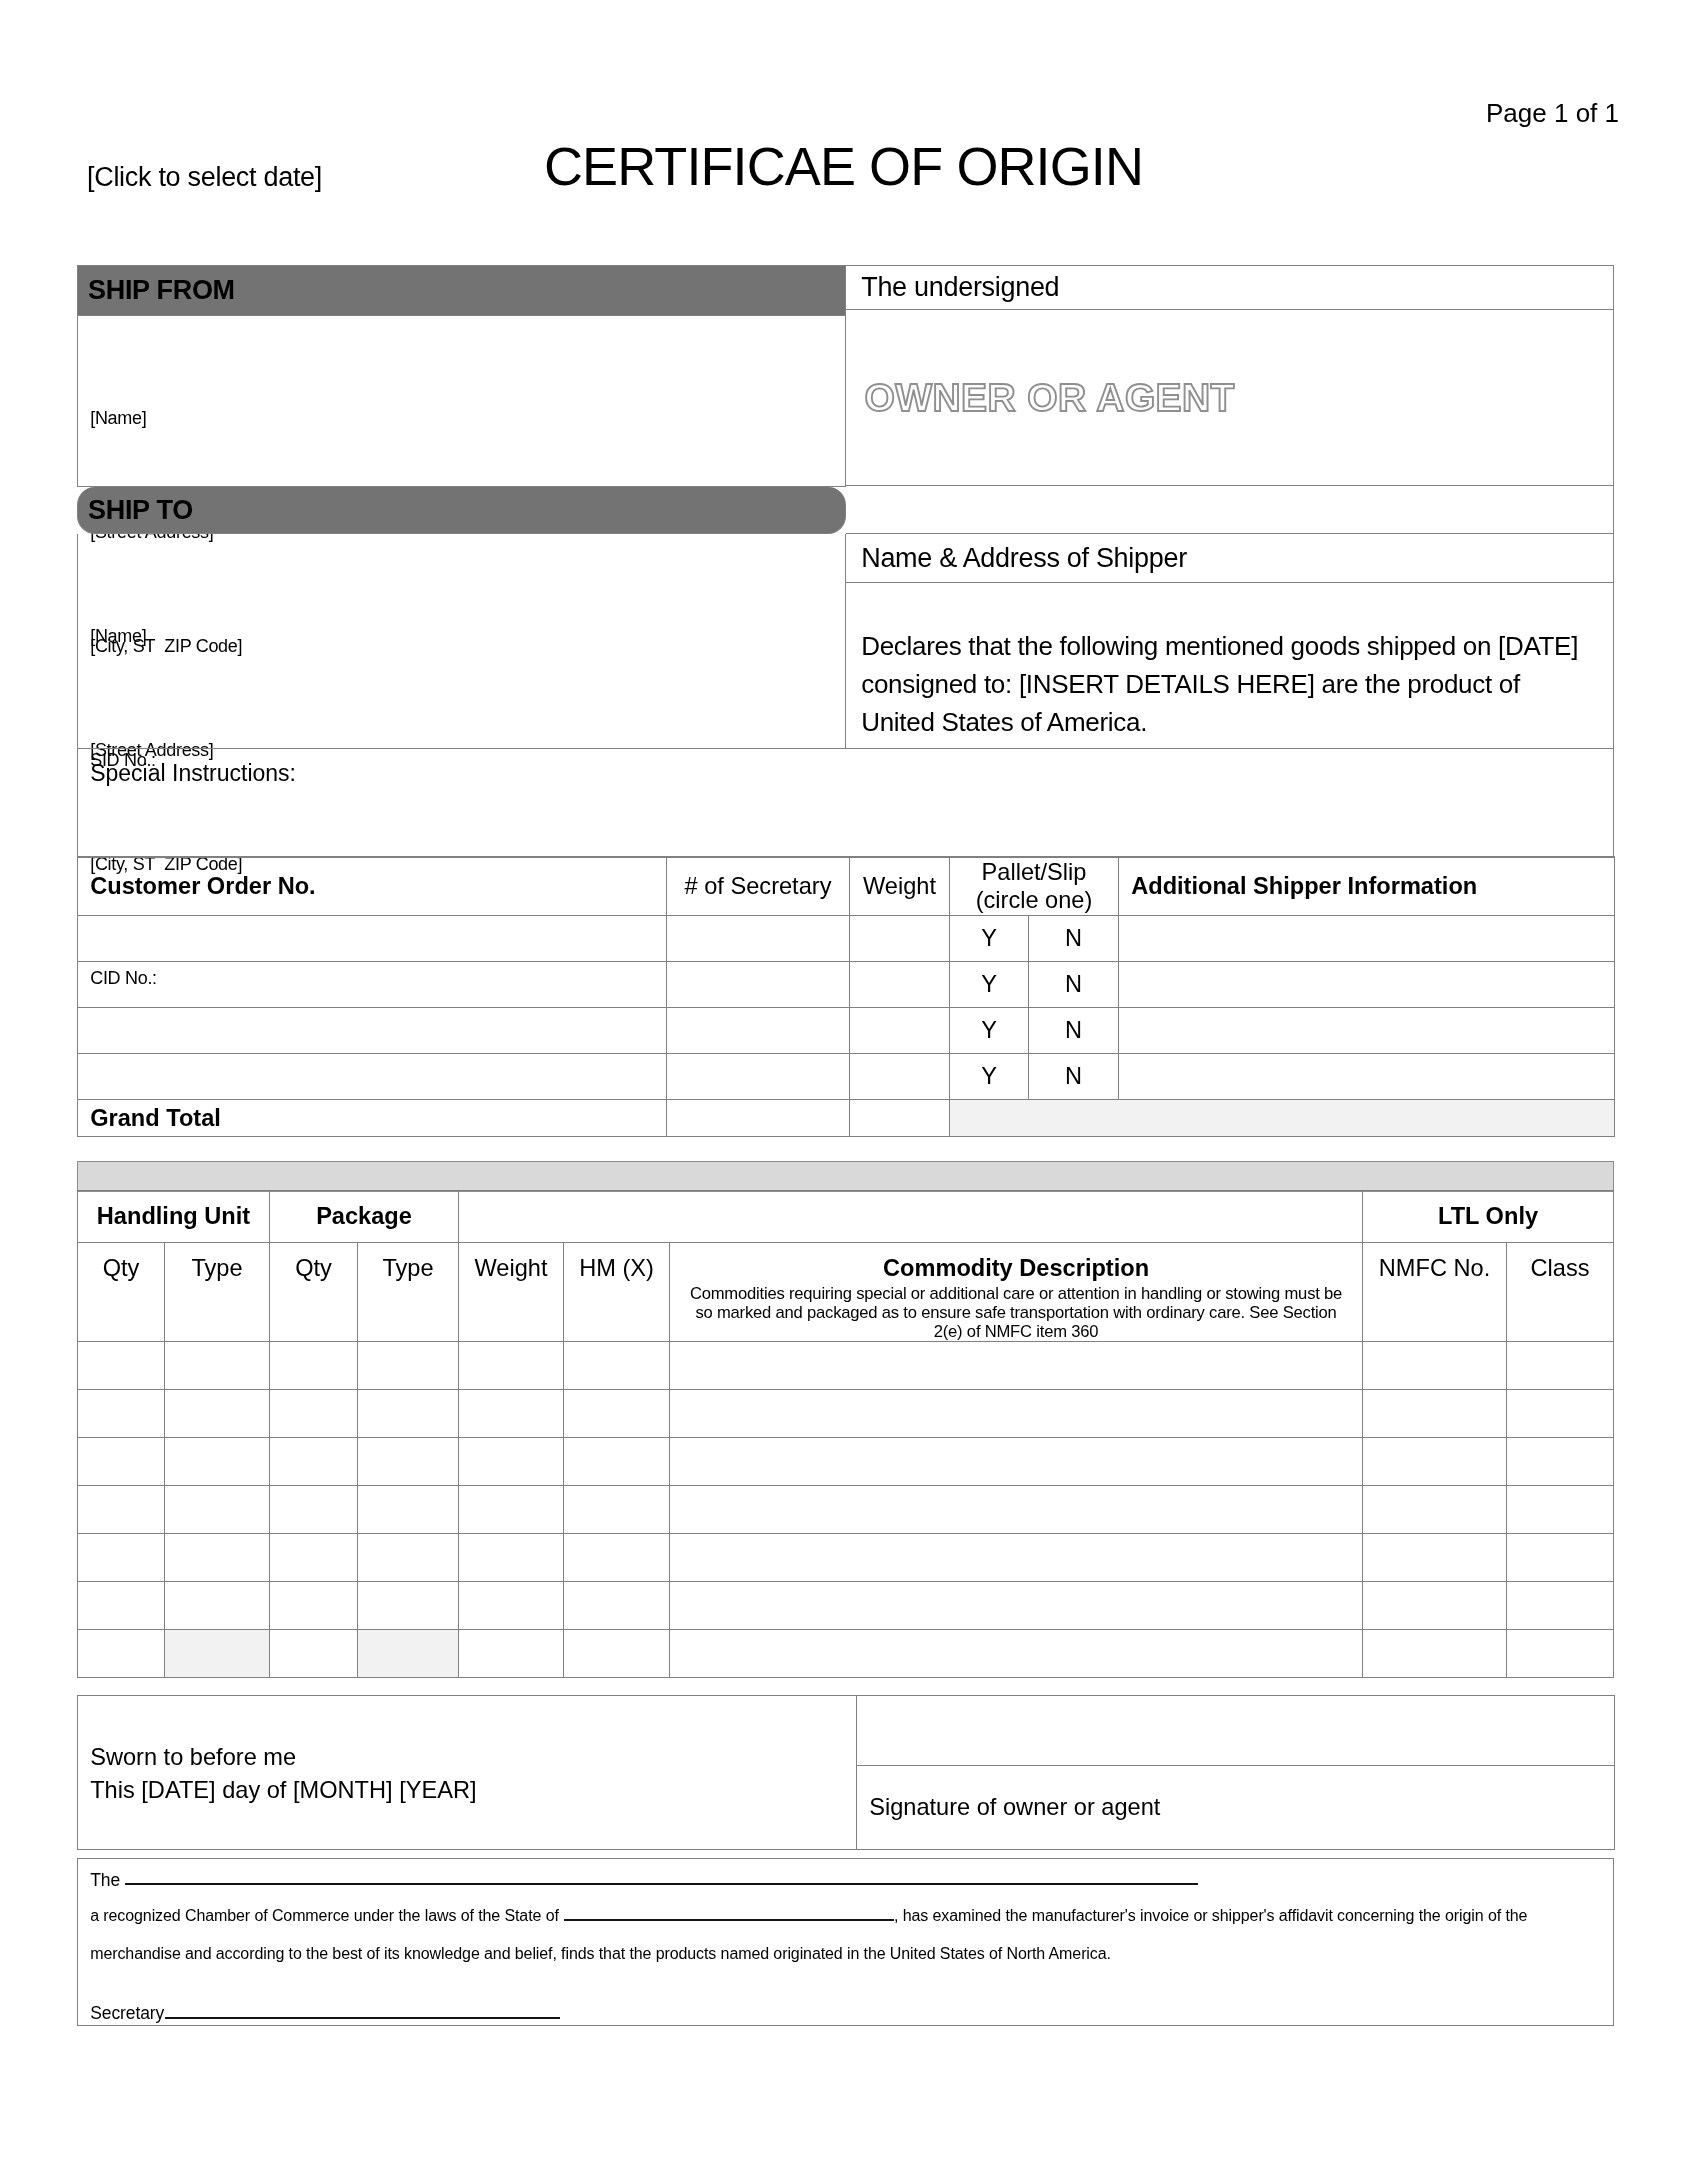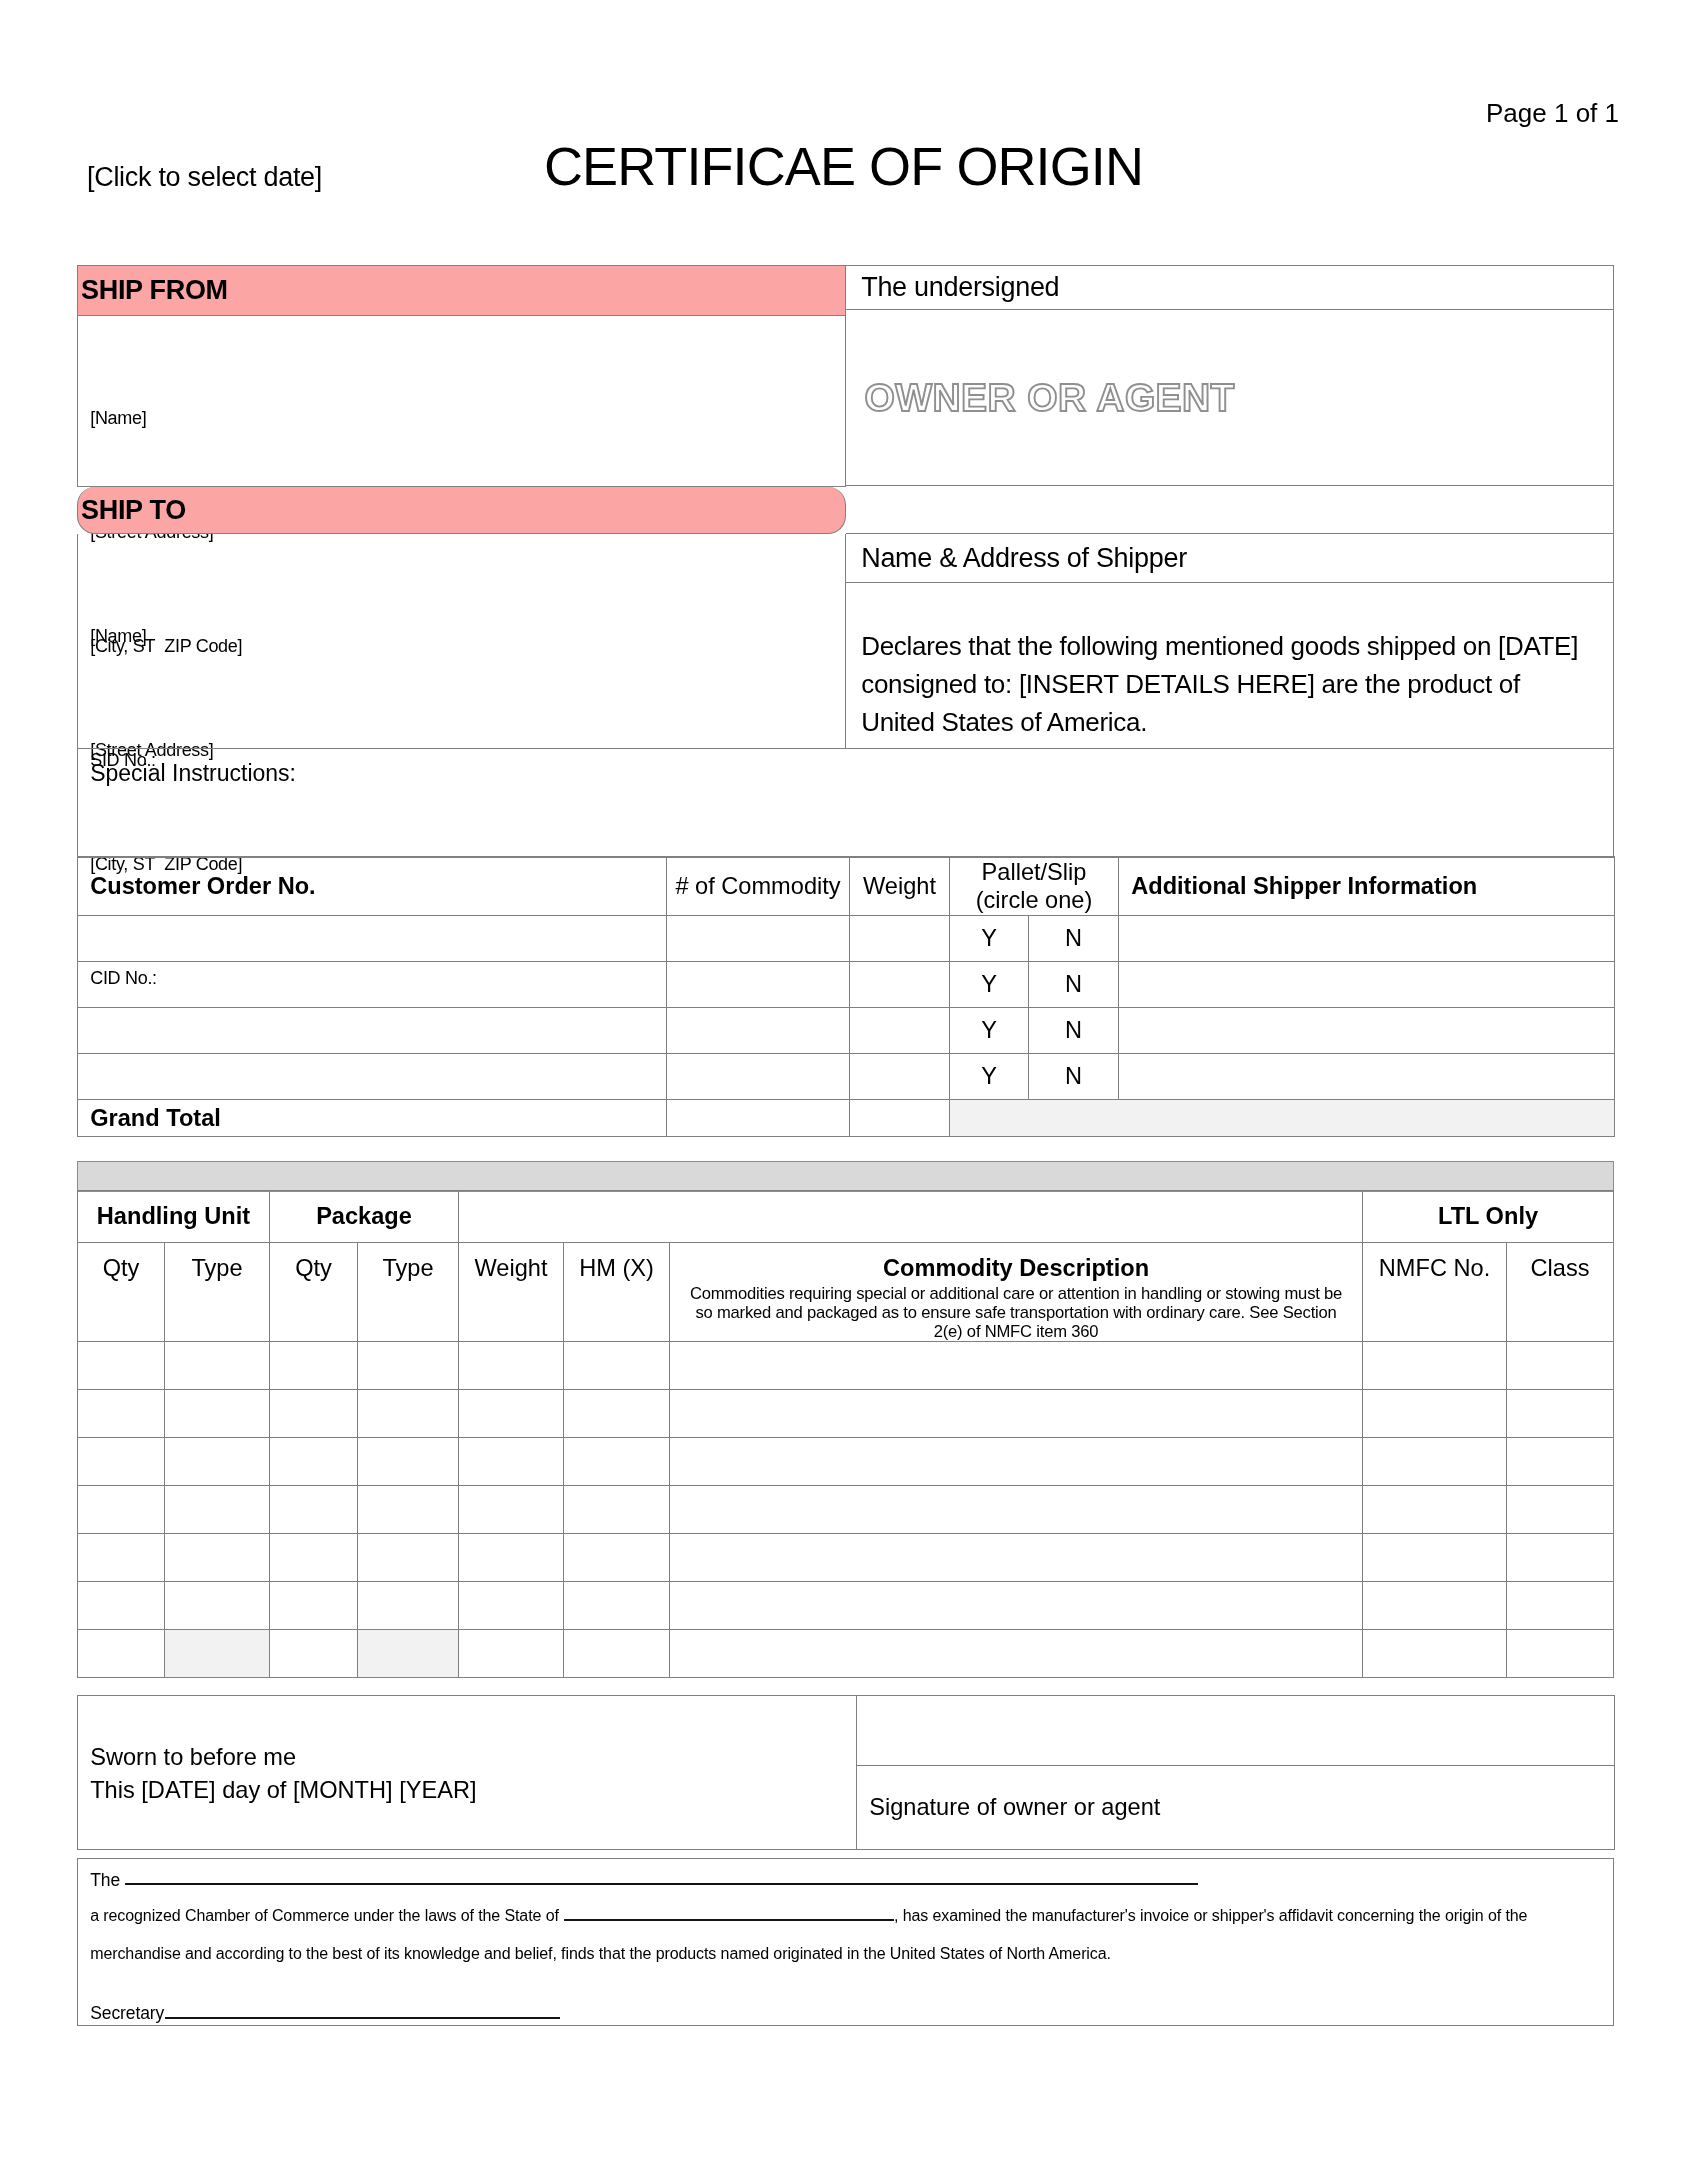--- a/index.html
+++ b/index.html
@@ -16,22 +16,22 @@
   .date-selector  { top:162px; left:87px; font-size:27px; letter-spacing:-0.3px; cursor:pointer; }
   .doc-title { top:135px; left:0; width:100%; text-align:center;
                font-size:54px; letter-spacing:-0.9px; }
 
   
   .top-section { left:77px; top:265px; width:1537px; display:flex; }
   .col { width:769px; border-top:1.7px solid #808080; }
   .cell { border-left:0.9px solid #808080; border-right:0.9px solid #808080;
           border-bottom:1.7px solid #808080; position:relative; }
   .col-right .cell { border-left:none; }
-  .sec-hdr { height:50px; background:#fca5a5; display:flex; align-items:center;
-             padding-left:3px; font-weight:bold; font-size:27px; letter-spacing:-0.3px; }
+  .sec-hdr { height:50px; background:#737373; display:flex; align-items:center;
+             padding-left:10px; font-weight:bold; font-size:27px; letter-spacing:-0.3px; }
   .sec-hdr.h54 { height:47px;border-radius:18px; }
   .addr { padding:7px 0 0 12.2px; font-size:18px; line-height:38px;
           letter-spacing:-0.3px; white-space:pre-wrap; }
   .addr.h196 { height:171px; } .addr.h246 { height:215px; }
   .cell.undersigned { height:44px; display:flex; align-items:center;
           padding-left:15.7px; font-size:27px; letter-spacing:-0.3px; }
   .cell.owner-box { height:176px; display:flex; align-items:center; padding-left:19px; }
   .owner-watermark { font-size:39px; font-weight:bold; letter-spacing:0.4px;
           color:#fefefe; -webkit-text-stroke:1.9px #8f8f8f;
           text-shadow:0 0 0.9px #bdbdbd; }
@@ -141,21 +141,21 @@
       <col style="width:589px">
         <col style="width:183px">
         <col style="width:100px">
       <col style="width:79px">
         <col style="width:90px">
         <col style="width:496px">
     </colgroup>
     <tbody>
         <tr class="hdr">
       <td class="hd-left">Customer Order No.</td>
-      <td class="hd-ctr"># of Commodity</td>
+      <td class="hd-ctr"># of Secretary</td>
       <td class="hd-ctr">Weight</td>
       <td class="hd-ctr" colspan="2">
         <div>Pallet/Slip</div>
         <div>(circle one)</div>
       </td>
       <td class="hd-left">Additional Shipper Information</td>
     </tr>
     <tr class="body">
       <td class="blank"></td>
       <td class="blank"></td>

